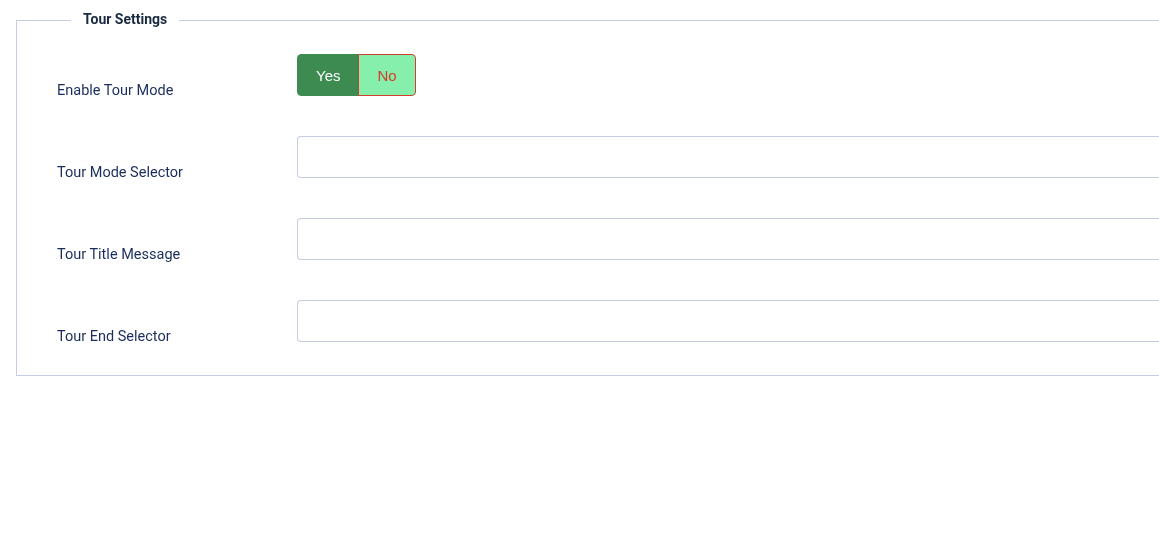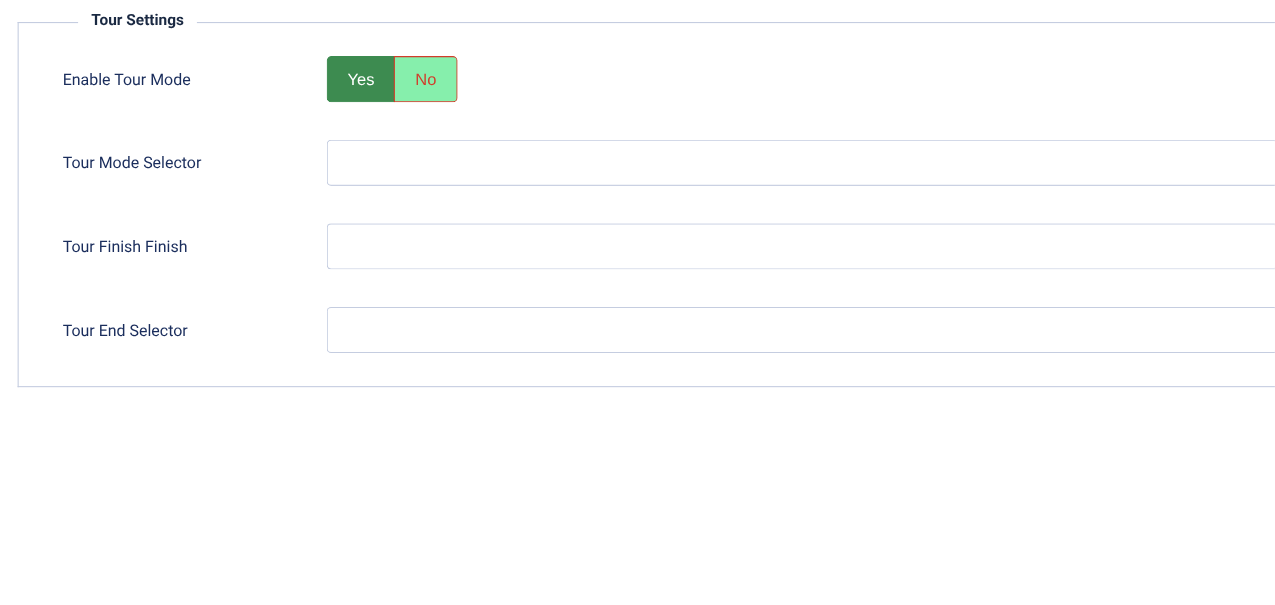--- a/index.html
+++ b/index.html
@@ -40,20 +40,21 @@
     }
     .form-row:last-child {
       margin-bottom: 0;
     }
     .form-label {
       width: 240px;
       flex-shrink: 0;
       font-size: 14.5px;
       color: #1a2d5c;
       font-weight: 400;
+      margin-top: 31px;
     }
     .toggle-group {
       display: inline-flex;
       border-radius: 4px;
       overflow: hidden;
     }
     .toggle-btn {
       display: inline-flex;
       align-items: center;
       justify-content: center;
@@ -109,21 +110,21 @@
   </div>
 
 
 
   <div class="form-row">
     <label class="form-label">Tour Mode Selector</label>
     <input type="text" class="text-input" value="" style="">
   </div>
 
   <div class="form-row">
-    <label class="form-label">Tour Finish Finish</label>
+    <label class="form-label">Tour Title Message</label>
     <input type="text" class="text-input" value="" style="">
   </div>
 
   <div class="form-row">
     <label class="form-label">Tour End Selector</label>
     <input type="text" class="text-input" value="" style="">
   </div>
 </div>
 
 </body></html>

